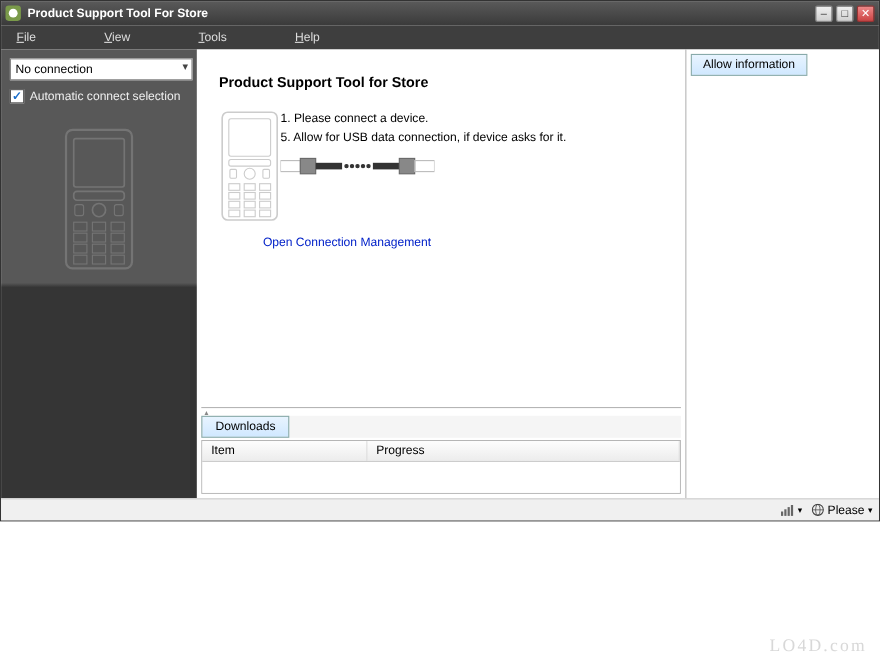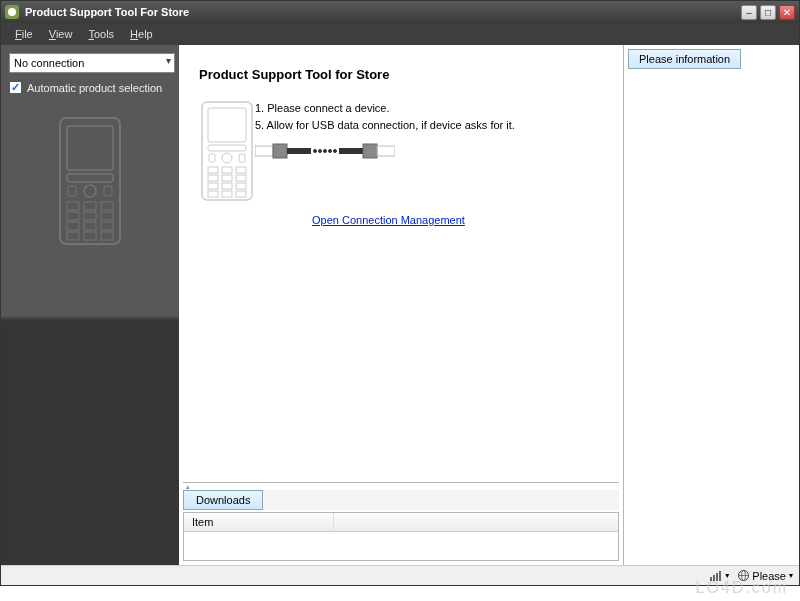--- a/index.html
+++ b/index.html
@@ -1,28 +1,28 @@
 <!DOCTYPE html>
 <html><head>
   <meta charset="utf-8">
   <style>
     * { margin: 0; padding: 0; box-sizing: border-box; }
     body { font-family: Tahoma, Arial, sans-serif; font-size: 11px; background: #fff; overflow: hidden; width: 800px; height: 601px; position: relative; }
     
-    .window { width: 800px; height: 586px; display: flex; flex-direction: column; border: 1px solid #333; }
+    .window { width: 800px; height: 474px; display: flex; flex-direction: column; border: 1px solid #333; }
     
     .titlebar { height: 22px; background: linear-gradient(to bottom, #5a5a5a, #3a3a3a); display: flex; align-items: center; padding: 0 4px; color: #fff; }
     .titlebar-icon { width: 14px; height: 14px; background: #7a9a4a; border-radius: 3px; margin-right: 6px; position: relative; }
     .titlebar-icon::after { content: ''; position: absolute; width: 8px; height: 8px; background: #fff; border-radius: 50%; top: 3px; left: 3px; }
     .titlebar-text { flex: 1; font-size: 11px; font-weight: bold; }
     .titlebar-controls { display: flex; gap: 3px; }
     .titlebar-btn { width: 16px; height: 15px; border: 1px solid #888; background: linear-gradient(to bottom, #f0f0f0, #d0d0d0); border-radius: 2px; display: flex; align-items: center; justify-content: center; font-size: 10px; cursor: pointer; color: #333; }
     .titlebar-btn.close { background: linear-gradient(to bottom, #e88, #c44); color: #fff; border-color: #933; }
     
-    .menubar { height: 22px; background: #3e3e3e; display: flex; align-items: center; padding: 0 6px; color: #ddd; }
+    .menubar { height: 22px; background: #3e3e3e; display: flex; align-items: center; padding: 0 6px; color: #ddd; gap: 46px; }
     .menu-item { padding: 3px 8px; cursor: pointer; }
     .menu-item u { text-decoration: underline; }
     
     .body-area { flex: 1; display: flex; min-height: 0; }
     
     .sidebar { width: 178px; background: linear-gradient(to bottom, #585858 0%, #585858 52%, #353535 53%, #353535 100%); padding: 8px; display: flex; flex-direction: column; }
     .connection-row { display: flex; gap: 20px; margin-bottom: 8px; }
     .connection-select { flex: 1; height: 20px; background: #fff; border: 1px solid #888; font-size: 11px; padding: 1px 4px; padding-right: 18px; position: relative; }
     .connection-select-wrap { flex: 1; position: relative; }
     .connection-select-wrap::after { content: '▾'; position: absolute; right: 4px; top: 2px; font-size: 10px; color: #444; pointer-events: none; }
@@ -31,42 +31,42 @@
     .checkbox { width: 13px; height: 13px; background: #fff; border: 1px solid #555; display: flex; align-items: center; justify-content: center; color: #1a6dc9; font-size: 11px; font-weight: bold; }
     .phone-img { margin: 10px auto; opacity: 0.35; }
     
     .center-area { flex: 1; display: flex; flex-direction: column; background: #fff; min-width: 0; }
     .main-content { flex: 1; padding: 22px 16px 10px 20px; overflow: hidden; }
     .main-title { font-size: 13px; font-weight: bold; margin-bottom: 18px; }
     .instructions-block { display: flex; gap: 0; margin-bottom: 10px; }
     .phone-small { flex-shrink: 0; }
     .instructions { font-size: 11px; line-height: 1.5; }
     .cable-img { margin: 8px 0 18px 0; }
-    .link { color: #0020c8; text-decoration: underline; cursor: pointer; font-size: 11px; display: inline-block; margin-left: 113px; }
+    .link { color: #0020c8; cursor: pointer; font-size: 11px; display: inline-block; margin-left: 40px; }
     
     .bottom-panel { border-top: 1px solid #b5b5b5; margin: 0 4px; }
     .panel-grip { height: 7px; display: flex; align-items: center; padding-left: 3px; }
     .grip-dots { width: 8px; font-size: 7px; letter-spacing: -1px; color: #888; }
     .tab-row { display: flex; background: #f5f5f5; text-align: right; }
     .tab { padding: 3px 12px; background: linear-gradient(to bottom, #e8f4ff, #d0e8ff); border: 1px solid #8aa; font-size: 11px; cursor: pointer; }
     .downloads-table { border: 1px solid #b5b5b5; margin: 2px 0 4px 0; }
     .table-header { display: flex; background: linear-gradient(to bottom, #fdfdfd, #ececec); border-bottom: 1px solid #ccc; align-items: flex-end; }
     .table-header-cell { padding: 3px 8px; font-size: 11px; border-right: 1px solid #ddd; }
     .th-item { width: 150px; }
     .th-progress { flex: 1; }
     .table-body { height: 28px; background: #fff; }
     
     .right-panel { width: 176px; border-left: 1px solid #b5b5b5; background: #fff; padding: 4px; }
     .right-tab { padding: 3px 10px; background: linear-gradient(to bottom, #e8f4ff, #d0e8ff); border: 1px solid #8aa; display: inline-block; font-size: 11px; cursor: pointer; }
     
     .statusbar { height: 20px; background: #f0f0f0; border-top: 1px solid #ccc; display: flex; align-items: center; justify-content: flex-end; padding: 0 6px; gap: 8px; }
     .status-item { display: flex; align-items: center; gap: 3px; font-size: 11px; }
     .status-icon { width: 12px; height: 12px; display: flex; align-items: center; justify-content: center; font-size: 10px; }
     
-    .watermark { position: absolute; right: 12px; bottom: 4px; color: rgba(200,200,200,0.7); font-size: 16px; font-weight: 300; letter-spacing: 2px; font-family: Liberation Sans, sans-serif; pointer-events: none; }
+    .watermark { position: absolute; right: 12px; bottom: 4px; color: rgba(200,200,200,0.7); font-size: 16px; font-weight: 300; letter-spacing: 2px; font-family: Liberation Serif, serif; pointer-events: none; }
   </style>
 </head>
 <body>
 
 <div class="window">
   <div class="titlebar">
     <div class="titlebar-icon"></div>
     <div class="titlebar-text">Product Support Tool For Store</div>
     <div class="titlebar-controls">
       <div class="titlebar-btn">–</div>
@@ -87,21 +87,21 @@
       <div class="connection-row">
         <div class="connection-select-wrap">
           <input class="connection-select" readonly="" value="No connection" style="">
         </div>
         <div class="refresh-btn">
           <span>↻</span>
         </div>
       </div>
       <div class="checkbox-row">
         <div class="checkbox">✓</div>
-        <span>Automatic product selection</span>
+        <span>Automatic connect selection</span>
       </div>
       <div class="phone-img">
         <svg width="70" height="130" viewBox="0 0 70 130">
           <rect x="5" y="2" width="60" height="126" rx="6" fill="none" stroke="#aaa" stroke-width="2"></rect>
           <rect x="12" y="10" width="46" height="44" rx="2" fill="none" stroke="#aaa" stroke-width="1.5"></rect>
           <rect x="12" y="58" width="46" height="8" rx="3" fill="none" stroke="#aaa" stroke-width="1.5"></rect>
           <circle cx="35" cy="75" r="6" fill="none" stroke="#aaa" stroke-width="1.5"></circle>
           <rect x="13" y="70" width="8" height="10" rx="2" fill="none" stroke="#aaa" stroke-width="1"></rect>
           <rect x="49" y="70" width="8" height="10" rx="2" fill="none" stroke="#aaa" stroke-width="1"></rect>
           <g stroke="#aaa" stroke-width="1" fill="none">
@@ -180,28 +180,29 @@
       <div class="bottom-panel">
         <div class="panel-grip">
             <span class="grip-dots">▴</span>
           </div>
         <div class="tab-row">
           <div class="tab">Downloads</div>
         </div>
         <div class="downloads-table">
           <div class="table-header">
             <div class="table-header-cell th-item">Item</div>
+            <div class="table-header-cell th-progress">Progress</div>
           </div>
           <div class="table-body"></div>
         </div>
       </div>
     </div>
 
     <div class="right-panel">
-      <div class="right-tab">Please information</div>
+      <div class="right-tab">Allow information</div>
     </div>
   </div>
 
   <div class="statusbar">
     <div class="status-item">
       <span class="status-icon">
         <svg width="12" height="10" viewBox="0 0 12 10">
             <rect x="0" y="6" width="2" height="4" fill="#666"></rect>
             <rect x="3" y="4" width="2" height="6" fill="#666"></rect>
             <rect x="6" y="2" width="2" height="8" fill="#666"></rect>

